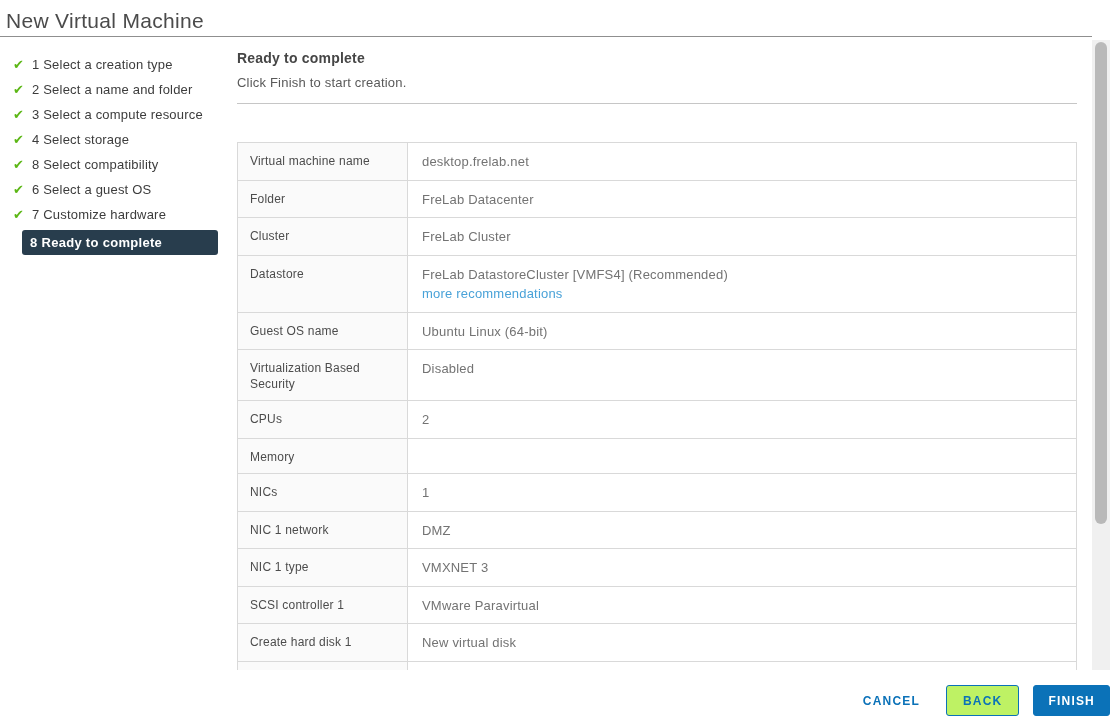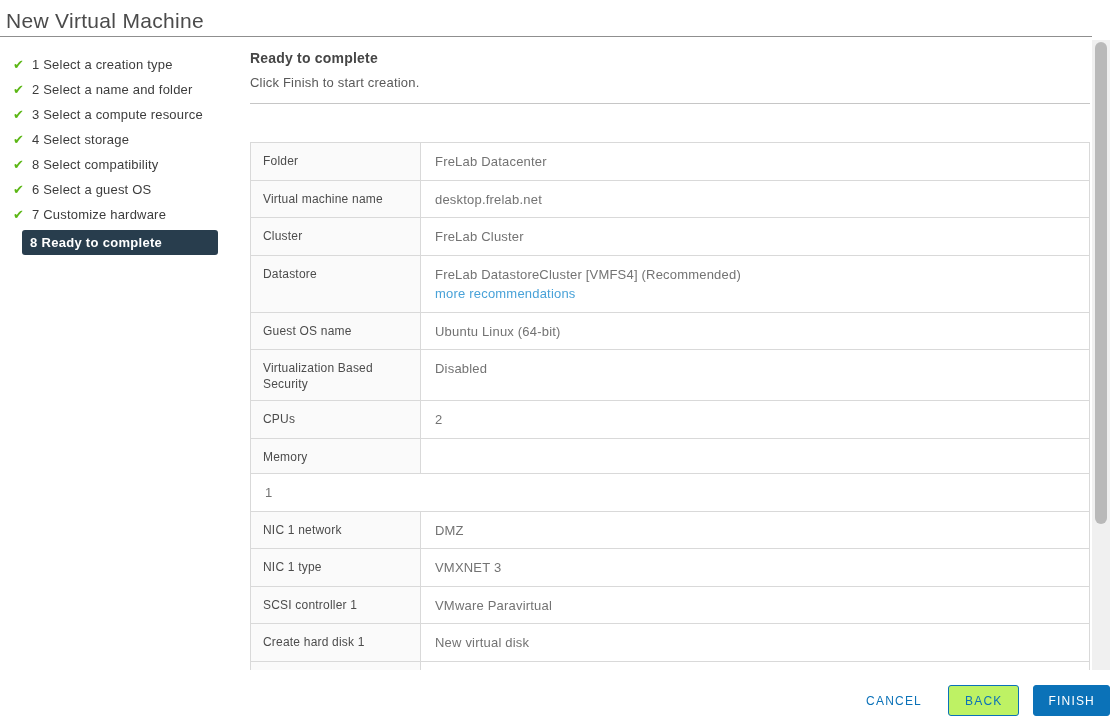--- a/index.html
+++ b/index.html
@@ -34,21 +34,21 @@
     width:19px;color:var(--check);font-size:13px;line-height:1;flex:0 0 19px;
   }
   .step-active{
     margin:3px 0 0 22px;width:196px;
     background:var(--active-bg);color:#ffffff;
     font-size:13px;font-weight:bold;letter-spacing:.3px;
     padding:5px 0 5px 8px;border-radius:3px;cursor:default;
   }
   
   .content{
-    position:absolute;left:250px;top:50px;width:840px;height:620px;overflow:hidden;
+    position:absolute;left:237px;top:50px;width:840px;height:620px;overflow:hidden;
   }
   .panel-heading{
     margin:0 0 9px;font-size:14px;font-weight:bold;color:#464646;letter-spacing:.2px;
   }
   .panel-sub{margin:0 0 13px;font-size:13px;color:#595959;letter-spacing:.2px;}
   .panel-divider{border:0;border-top:1px solid #c6c6c6;margin:0;}
   
   .summary{margin-top:38px;border:1px solid #d9d9d9;border-bottom:0;}
   .trow{display:flex;border-bottom:1px solid #d9d9d9;min-height:35px;}
   .tlabel{
@@ -66,21 +66,21 @@
   }
   .scrollbar-thumb{
     position:absolute;left:3px;top:2px;width:12px;height:482px;
     background:#b9b9b9;border-radius:7px;cursor:pointer;
   }
   
   .footer{
     position:absolute;right:8px;bottom:11px;display:flex;align-items:center;gap:14px;
   }
   .btn{
-    height:31px;font-family:inherit;font-size:12px;font-weight:normal;
+    height:31px;font-family:inherit;font-size:12px;font-weight:bold;
     letter-spacing:1.2px;border-radius:3px;cursor:pointer;text-align:center;
   }
   .btn-link{background:none;border:none;color:var(--accent);padding:0 12px;}
   .btn-outline{background:#bef264;border:1px solid var(--accent);color:var(--accent);padding:0 16px;}
   .btn-primary{background:var(--accent);border:1px solid var(--accent);color:#fff;padding:0 14px;}
 </style>
 </head>
 <body>
 
 <div class="app-title">New Virtual Machine</div>
@@ -117,26 +117,26 @@
     </div>
     <div class="step-active">8 Ready to complete</div>
   </div>
 
 <div class="content">
   <h2 class="panel-heading">Ready to complete</h2>
   <p class="panel-sub">Click Finish to start creation.</p>
   <hr class="panel-divider">
   <div class="summary">
       <div class="trow">
+        <div class="tlabel">Virtual machine name</div>
+        <div class="tvalue"><span>desktop.frelab.net</span></div>
+      </div>
+      <div class="trow">
         <div class="tlabel">Folder</div>
         <div class="tvalue"><span>FreLab Datacenter</span></div>
-      </div>
-      <div class="trow">
-        <div class="tlabel">Virtual machine name</div>
-        <div class="tvalue"><span>desktop.frelab.net</span></div>
       </div>
       <div class="trow">
         <div class="tlabel">Cluster</div>
         <div class="tvalue"><span>FreLab Cluster</span></div>
       </div>
       <div class="trow">
         <div class="tlabel">Datastore</div>
         <div class="tvalue"><span>FreLab DatastoreCluster [VMFS4] (Recommended)</span><br><a>more recommendations</a></div>
       </div>
       <div class="trow">
@@ -148,20 +148,21 @@
         <div class="tvalue"><span>Disabled</span></div>
       </div>
       <div class="trow">
         <div class="tlabel">CPUs</div>
         <div class="tvalue"><span>2</span></div>
       </div>
       <div class="trow">
         <div class="tlabel">Memory</div>
       </div>
       <div class="trow">
+        <div class="tlabel">NICs</div>
         <div class="tvalue"><span>1</span></div>
       </div>
       <div class="trow">
         <div class="tlabel">NIC 1 network</div>
         <div class="tvalue"><span>DMZ</span></div>
       </div>
       <div class="trow">
         <div class="tlabel">NIC 1 type</div>
         <div class="tvalue"><span>VMXNET 3</span></div>
       </div>

